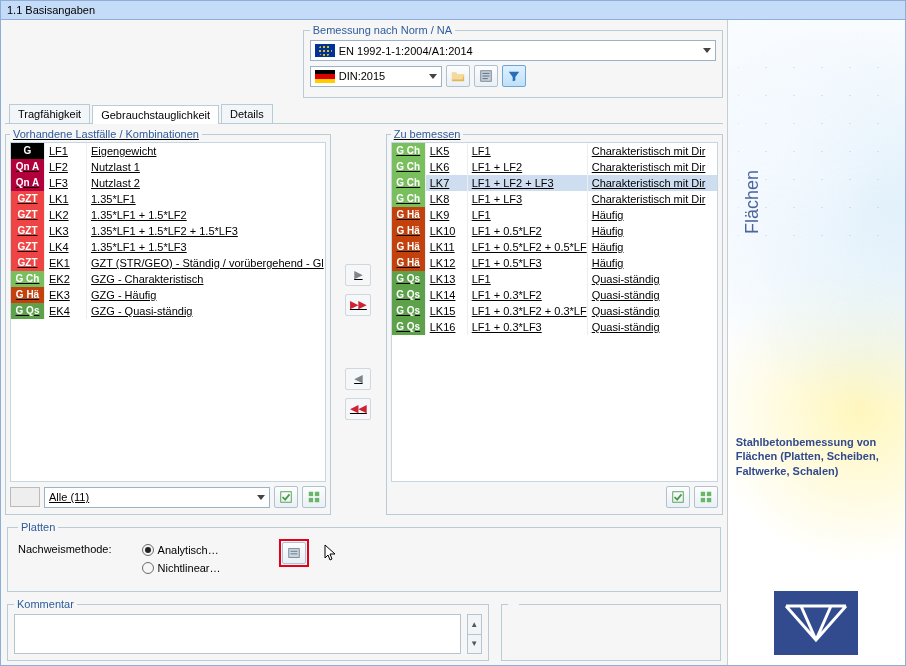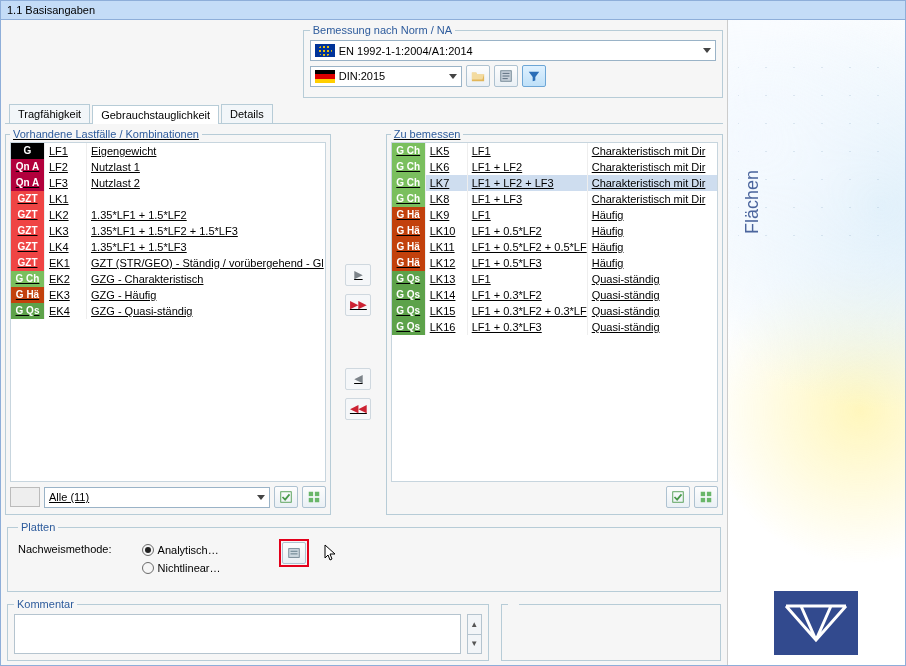--- a/index.html
+++ b/index.html
@@ -86,21 +86,21 @@
         <fieldset class="bemessung" style="width:420px;">
           <legend>Bemessung nach Norm / NA</legend>
           <div class="dd-row">
             <div class="dd" style="flex:1;">
               <span class="flag-eu"></span>
               <span>EN 1992-1-1:2004/A1:2014</span>
               <span class="caret"></span>
             </div>
           </div>
           <div class="dd-row">
-            <div class="dd" style="width:152px;">
+            <div class="dd" style="width:132px;">
               <span class="flag-de"></span>
               <span>DIN:2015</span>
               <span class="caret"></span>
             </div>
             <div class="iconbtn">
               <svg viewBox="0 0 16 16">
                   <path fill="#e2b65a" d="M1 4h5l1 2h8v8H1z"></path>
                   <path fill="#fff3cf" d="M1 4h5l1 2h8l-2 6H1z" opacity=".6"></path>
                 </svg>
             </div>
@@ -140,20 +140,21 @@
                 <span class="c-desc">Nutzlast 1</span>
               </div>
               <div class="row">
                 <span class="tag Qn">Qn A</span>
                 <span class="c-id">LF3</span>
                 <span class="c-desc">Nutzlast 2</span>
               </div>
               <div class="row">
                 <span class="tag GZT">GZT</span>
                 <span class="c-id">LK1</span>
+                <span class="c-desc">1.35*LF1</span>
               </div>
               <div class="row">
                 <span class="tag GZT">GZT</span>
                 <span class="c-id">LK2</span>
                 <span class="c-desc">1.35*LF1 + 1.5*LF2</span>
               </div>
               <div class="row">
                 <span class="tag GZT">GZT</span>
                 <span class="c-id">LK3</span>
                 <span class="c-desc">1.35*LF1 + 1.5*LF2 + 1.5*LF3</span>
@@ -357,20 +358,21 @@
         </fieldset>
       </div>
 
     </div>
 
     <div class="side-panel">
       <div class="side-bg"></div>
       <div class="side-grid"></div>
       <div class="side-title">RF-BETON</div>
       <div class="side-sub">Flächen</div>
+      <div class="side-desc">Stahlbetonbemessung von Flächen (Platten, Scheiben, Faltwerke, Schalen)</div>
       <div class="side-logo">
         <svg viewBox="0 0 70 50">
             <path fill="none" stroke="#fff" stroke-width="3" d="M5 8 L35 42 L65 8 M5 8 L65 8 M20 8 L35 42 M50 8 L35 42"></path>
           </svg>
       </div>
     </div>
   </div>
 </div>
 
 </body></html>

